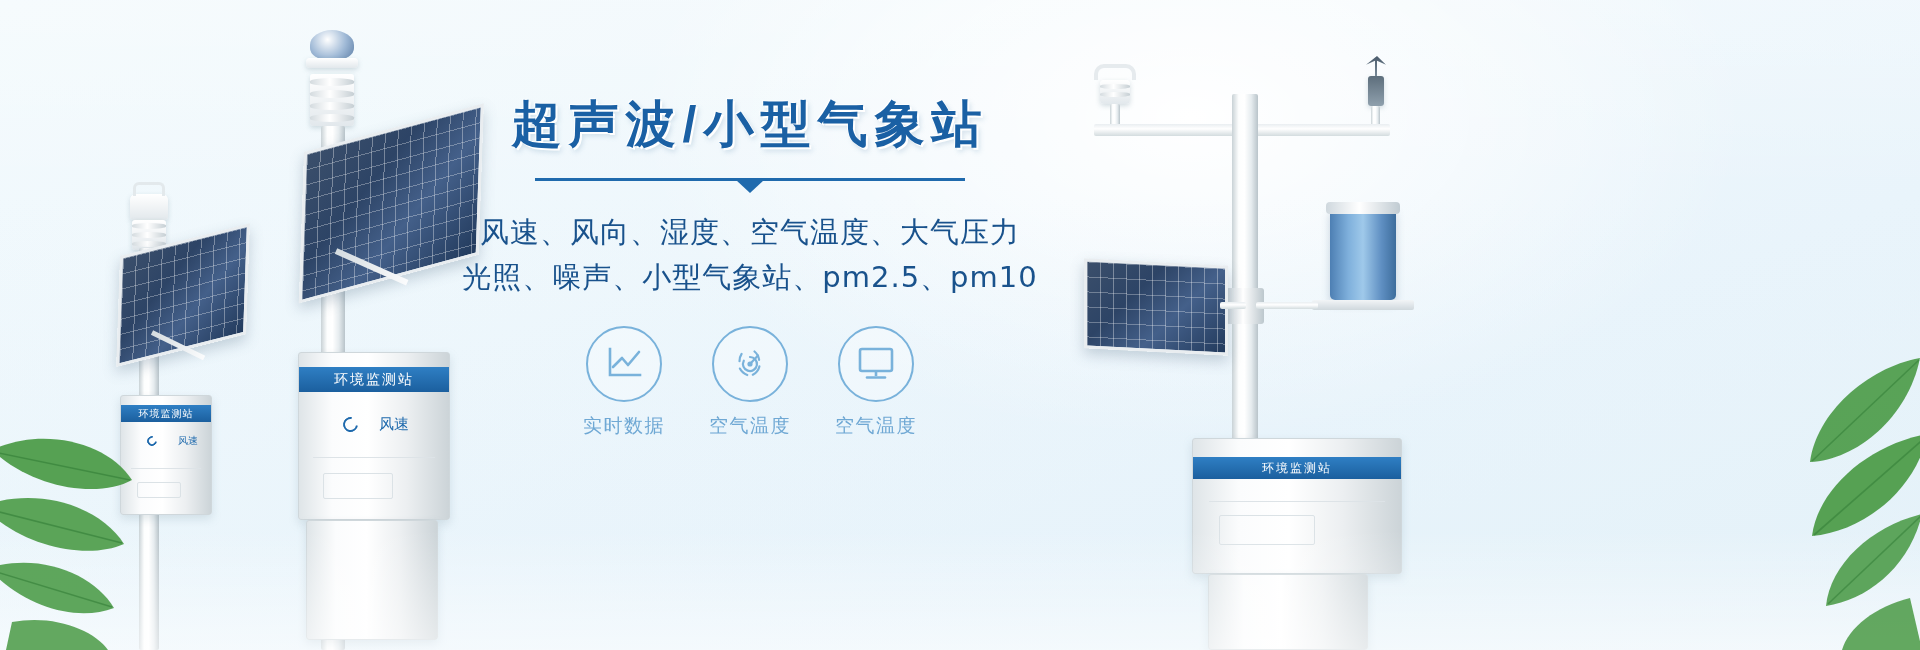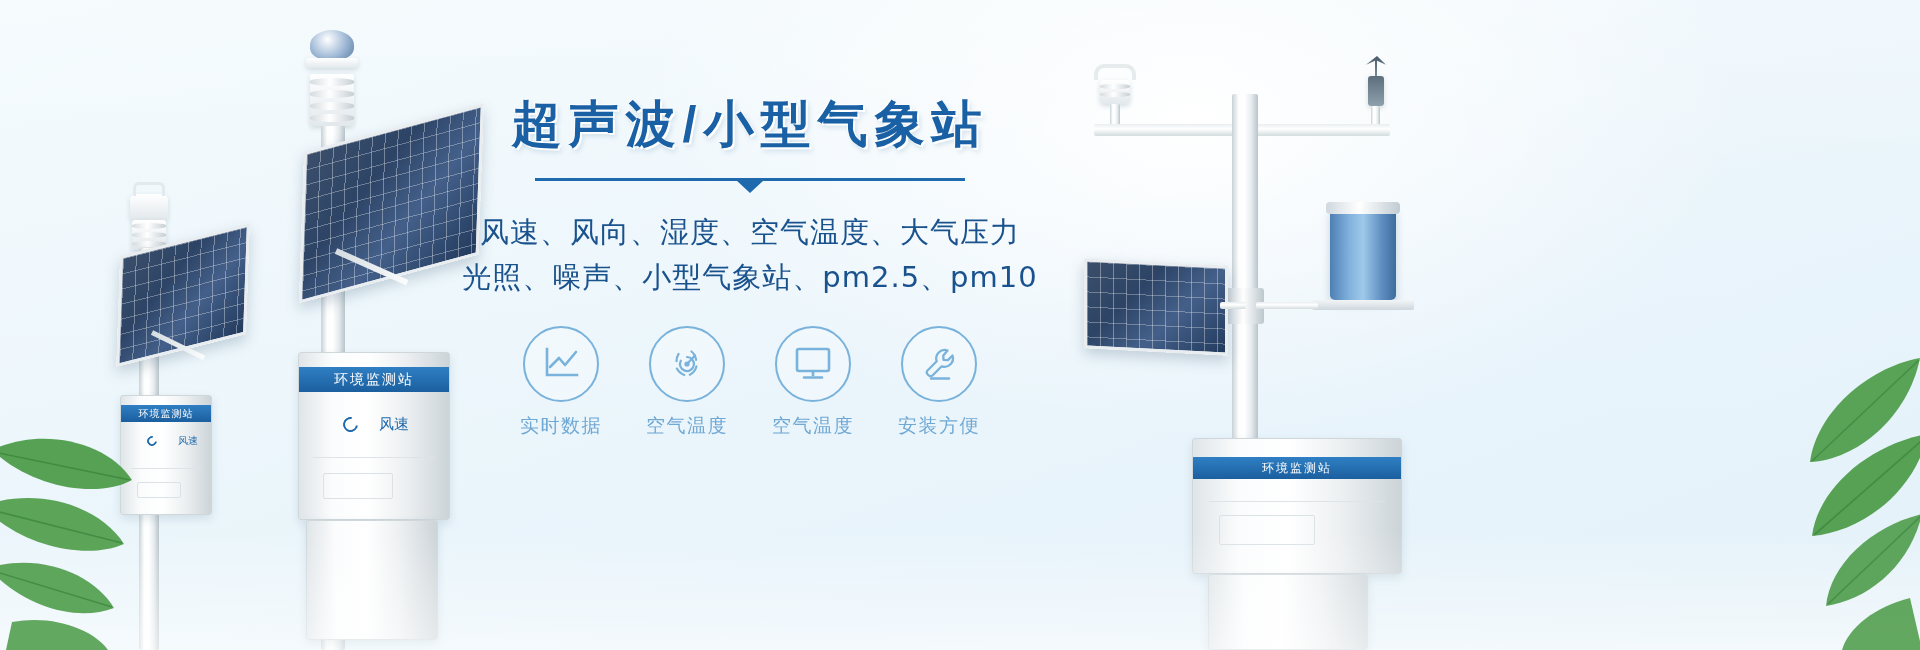--- a/index.html
+++ b/index.html
@@ -397,28 +397,17 @@
         <div class="f-circle">
           <svg width="42" height="38" viewBox="0 0 42 38">
             <rect x="5" y="4" width="32" height="22" rx="2" fill="none" stroke="#79b2db" stroke-width="2.6"></rect>
             <line x1="21" y1="26" x2="21" y2="31" stroke="#79b2db" stroke-width="2.6"></line>
             <line x1="12" y1="32.5" x2="30" y2="32.5" stroke="#79b2db" stroke-width="2.6" stroke-linecap="round"></line>
           </svg>
         </div>
         <div class="f-label">空气温度</div>
       </div>
 
-      <div class="feature">
-        <div class="f-circle">
-          <svg width="42" height="42" viewBox="0 0 42 42">
-            <path d="M29.5 7.5 a8.5 8.5 0 0 0 -10.8 10.8 L 9.5 27.5 a2.6 2.6 0 0 0 0 3.7
-                     l 1.3 1.3 a2.6 2.6 0 0 0 3.7 0 l 9.2 -9.2 a8.5 8.5 0 0 0 10.8 -10.8
-                     l -4.6 4.6 -4.4 -0.2 -0.2 -4.4 z" fill="none" stroke="#79b2db" stroke-width="2.3" stroke-linejoin="round"></path>
-            <line x1="13" y1="35.5" x2="31" y2="35.5" stroke="#79b2db" stroke-width="2.4" stroke-linecap="round"></line>
-          </svg>
-        </div>
-        <div class="f-label">安装方便</div>
-      </div>
 
     </div>
   </div>
 
 </div>
 
 </body></html>

